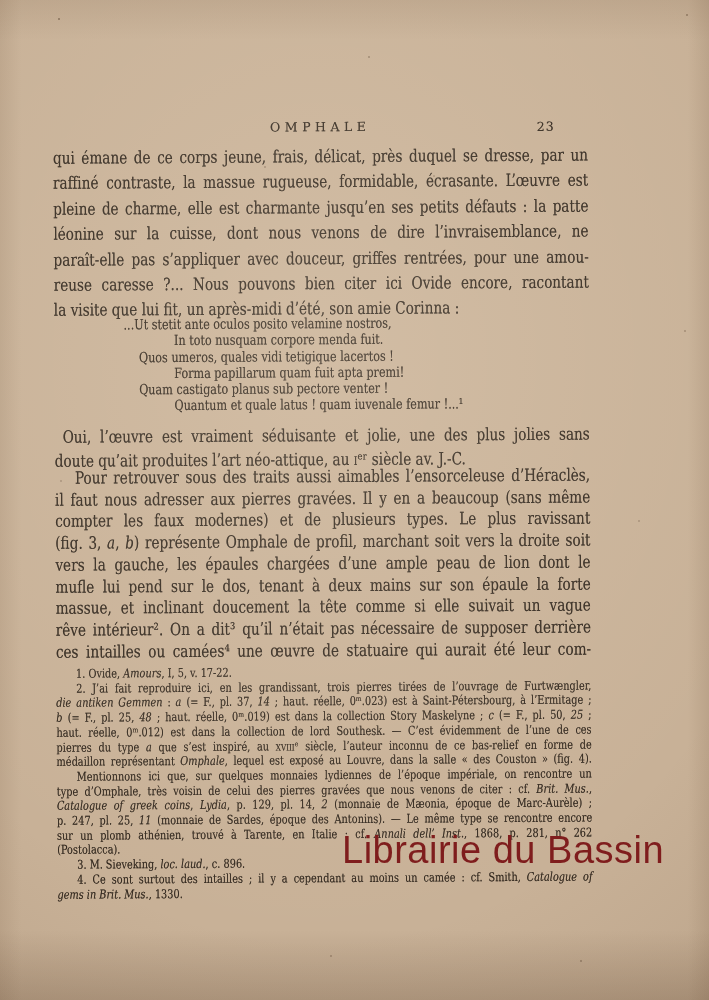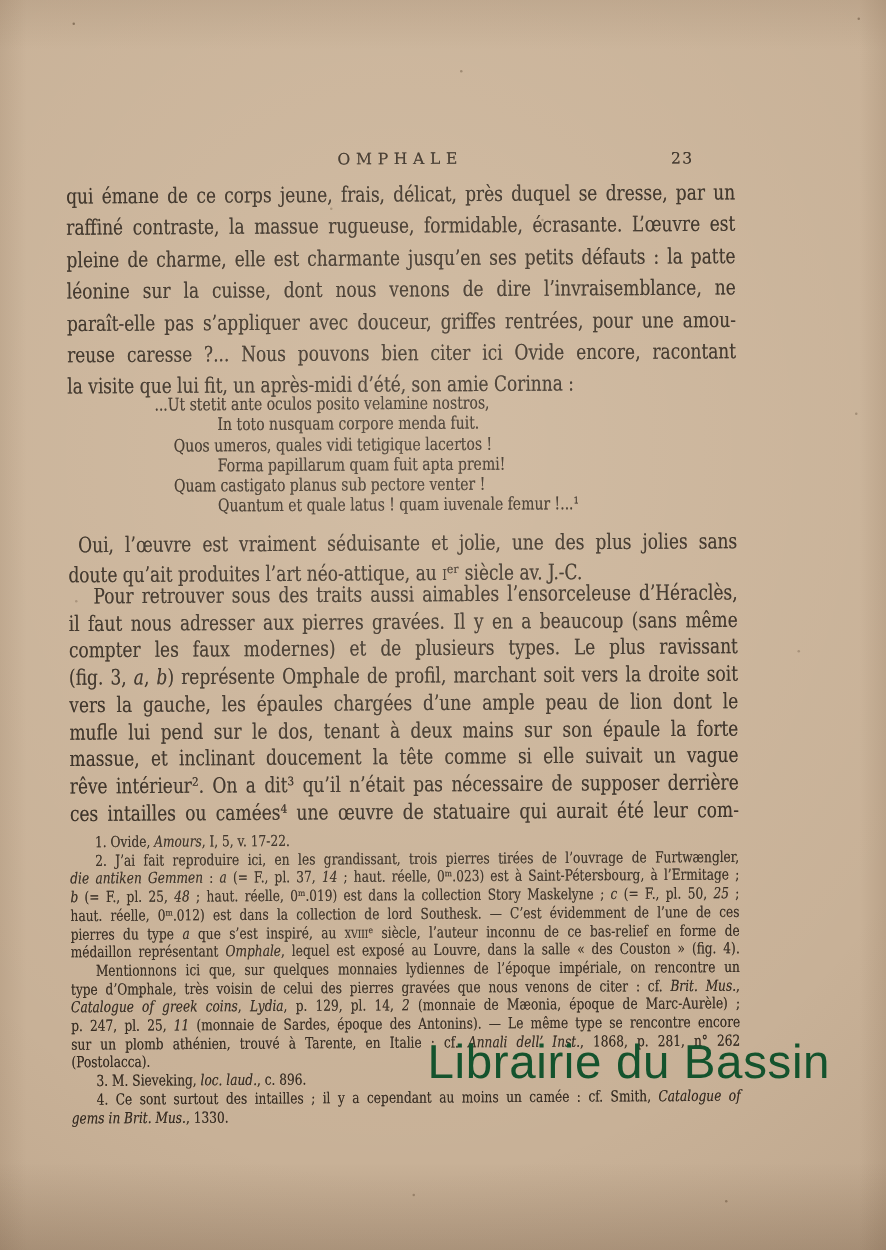--- a/index.html
+++ b/index.html
@@ -108,14 +108,14 @@
         <div class="line j"><span>sur un plomb athénien, trouvé à Tarente, en Italie : cf. </span><span class="i">Annali dell’ Inst.</span><span>, 1868, p. 281, n° 262</span></div>
         <div class="line">(Postolacca).</div>
         <div class="line ind2"><span>3. M. Sieveking, </span><span class="i">loc. laud.</span><span>, c. 896.</span></div>
         <div class="line j ind2"><span>4. Ce sont surtout des intailles ; il y a cependant au moins un camée : cf. Smith, </span><span class="i">Catalogue of</span></div>
         <div class="line"><span class="i">gems in Brit. Mus.</span><span>, 1330.</span></div>
       </div>
   </div>
 
   <div class="vignette"></div>
 
-  <div class="watermark" style="color: #14532d;">Librairie du Bassin</div>
+  <div class="watermark" style="color: #7f1d1d;">Librairie du Bassin</div>
 </div>
 
 </body></html>

